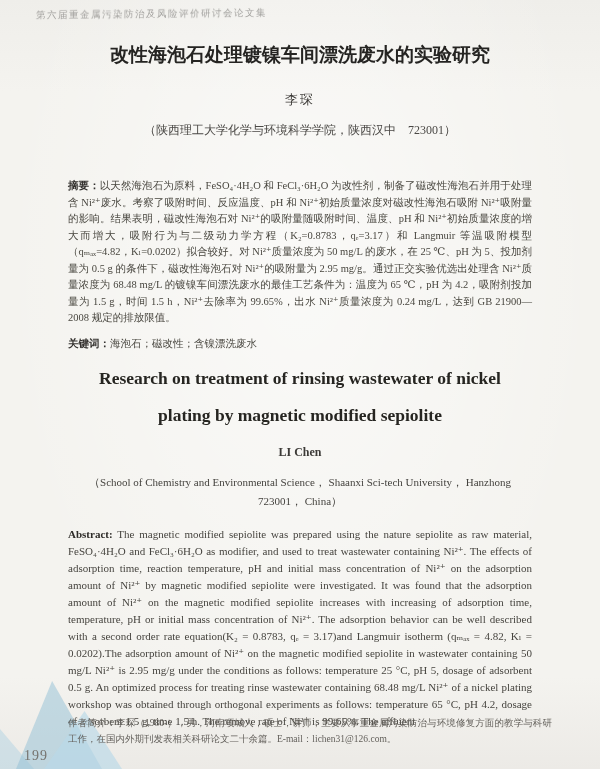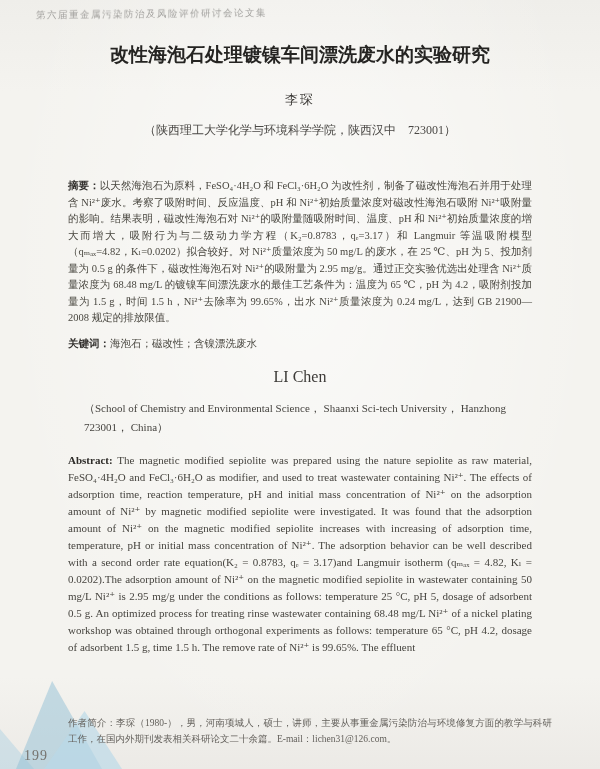--- a/index.html
+++ b/index.html
@@ -65,37 +65,39 @@
   }
   .cn-abstract b, .cn-keywords b {
     font-family: "Liberation Sans", "DejaVu Sans", sans-serif;
     font-weight: bold;
     color: #33312e;
   }
   .cn-keywords {
     font-size: 10.5px;
     line-height: 16px;
     color: #48463f;
-    margin-bottom: 16px;
+    margin-bottom: 8px;
   }
   .en-title {
     text-align: center;
     font-weight: bold;
     font-size: 17.5px;
     line-height: 37px;
     color: #262521;
     margin-bottom: 11px;
   }
   .en-author {
     text-align: center;
-    font-size: 16px;
+    font-size: 12px;
     color: #3c3a37;
     margin-bottom: 13px;
+    font-weight: bold;
   }
   .en-affil {
+    text-align: center;
     font-size: 11px;
     line-height: 19px;
     color: #45433f;
     max-width: 432px;
     margin: 0 auto 15px auto;
   }
   .en-abstract {
     font-size: 11px;
     line-height: 17px;
     text-align: justify;
@@ -163,20 +165,21 @@
     <h1 class="cn-title">改性海泡石处理镀镍车间漂洗废水的实验研究</h1>
 
     <div class="cn-author">李琛</div>
 
     <div class="cn-affil">（陕西理工大学化学与环境科学学院，陕西汉中　723001）</div>
 
     <p class="cn-abstract"><b>摘要：</b><span>以天然海泡石为原料，FeSO₄·4H₂O 和 FeCl₃·6H₂O 为改性剂，制备了磁改性海泡石并用于处理含 Ni²⁺废水。考察了吸附时间、反应温度、pH 和 Ni²⁺初始质量浓度对磁改性海泡石吸附 Ni²⁺吸附量的影响。结果表明，磁改性海泡石对 Ni²⁺的吸附量随吸附时间、温度、pH 和 Ni²⁺初始质量浓度的增大而增大，吸附行为与二级动力学方程（K₂=0.8783，qₑ=3.17）和 Langmuir 等温吸附模型（qₘₐₓ=4.82，Kₗ=0.0202）拟合较好。对 Ni²⁺质量浓度为 50 mg/L 的废水，在 25 ℃、pH 为 5、投加剂量为 0.5 g 的条件下，磁改性海泡石对 Ni²⁺的吸附量为 2.95 mg/g。通过正交实验优选出处理含 Ni²⁺质量浓度为 68.48 mg/L 的镀镍车间漂洗废水的最佳工艺条件为：温度为 65 ℃，pH 为 4.2，吸附剂投加量为 1.5 g，时间 1.5 h，Ni²⁺去除率为 99.65%，出水 Ni²⁺质量浓度为 0.24 mg/L，达到 GB 21900—2008 规定的排放限值。</span></p>
 
     <p class="cn-keywords"><b>关键词：</b><span>海泡石；磁改性；含镍漂洗废水</span></p>
 
+    <h2 class="en-title"><span>Research on treatment of rinsing wastewater of nickel</span><br><span>plating by magnetic modified sepiolite</span></h2>
 
     <div class="en-author">LI Chen</div>
 
     <div class="en-affil">（School of Chemistry and Environmental Science， Shaanxi Sci-tech University， Hanzhong 723001， China）</div>
 
     <p class="en-abstract"><b>Abstract:</b><span> The magnetic modified sepiolite was prepared using the nature sepiolite as raw material, FeSO₄·4H₂O and FeCl₃·6H₂O as modifier, and used to treat wastewater containing Ni²⁺. The effects of adsorption time, reaction temperature, pH and initial mass concentration of Ni²⁺ on the adsorption amount of Ni²⁺ by magnetic modified sepiolite were investigated. It was found that the adsorption amount of Ni²⁺ on the magnetic modified sepiolite increases with increasing of adsorption time, temperature, pH or initial mass concentration of Ni²⁺. The adsorption behavior can be well described with a second order rate equation(K₂ = 0.8783, qₑ = 3.17)and Langmuir isotherm (qₘₐₓ = 4.82, Kₗ = 0.0202).The adsorption amount of Ni²⁺ on the magnetic modified sepiolite in wastewater containing 50 mg/L Ni²⁺ is 2.95 mg/g under the conditions as follows: temperature 25 °C, pH 5, dosage of adsorbent 0.5 g. An optimized process for treating rinse wastewater containing 68.48 mg/L Ni²⁺ of a nickel plating workshop was obtained through orthogonal experiments as follows: temperature 65 °C, pH 4.2, dosage of adsorbent 1.5 g, time 1.5 h. The remove rate of Ni²⁺ is 99.65%. The effluent</span></p>
 
   </div>
 
   <div class="tri tri3"></div>

